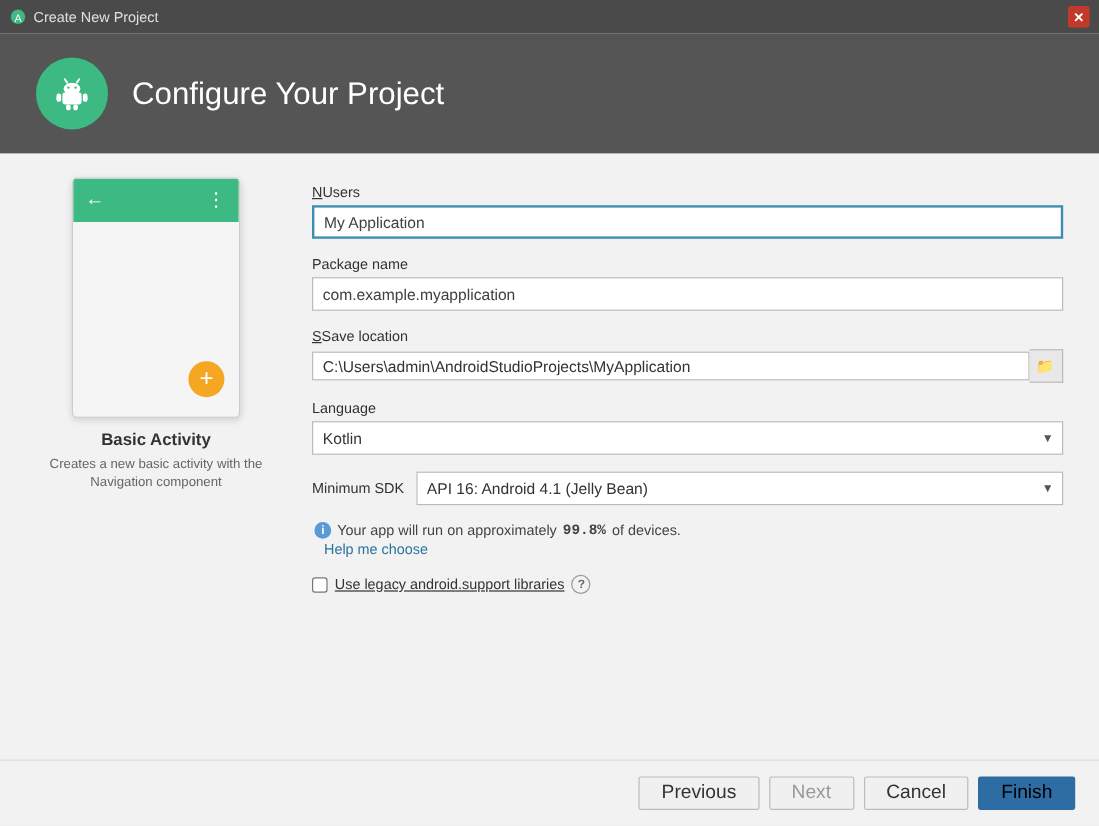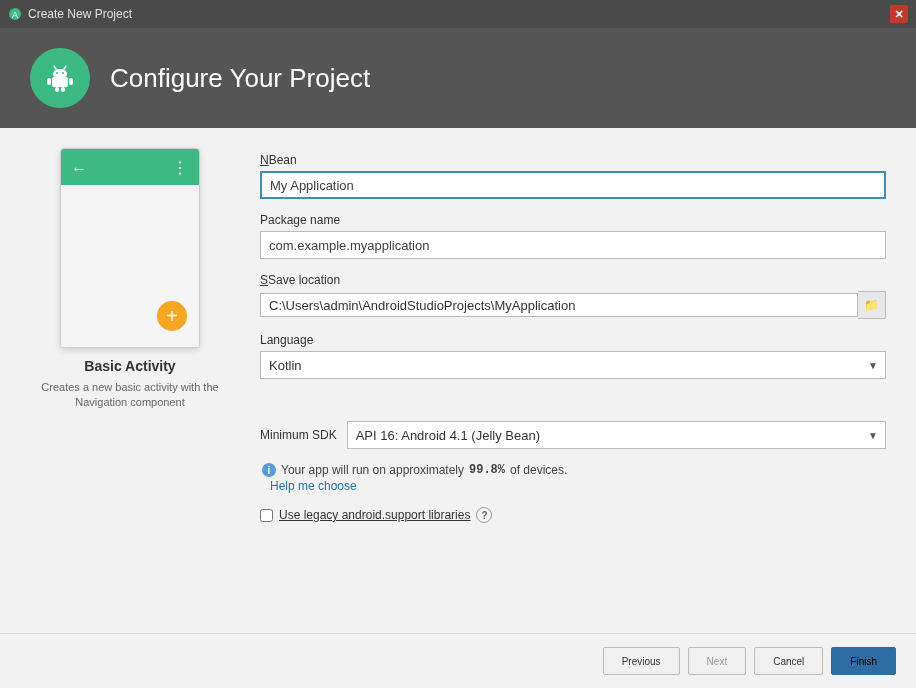--- a/index.html
+++ b/index.html
@@ -239,21 +239,20 @@
       pointer-events: none;
       color: #555;
       font-size: 10px;
     }
 
     
     .sdk-row {
       display: flex;
       align-items: center;
       gap: 10px;
-      margin-top: 28px;
     }
     .sdk-label {
       font-size: 12px;
       color: #333;
       white-space: nowrap;
     }
     .sdk-select-wrap {
       flex: 1;
       position: relative;
       display: flex;
@@ -339,21 +338,21 @@
       justify-content: flex-end;
       padding: 0 20px;
       gap: 8px;
       flex-shrink: 0;
     }
     .btn {
       height: 28px;
       padding: 0 18px;
       border: 1px solid #bbb;
       background: #f0f0f0;
-      font-size: 10px;
+      font-size: 16px;
       color: #333;
       cursor: pointer;
       border-radius: 2px;
     }
     .btn-primary {
       background: #2d6da3;
       color: #000000;
       border: 1px solid #2d6da3;
     }
     .btn:disabled {
@@ -414,21 +413,21 @@
       </div>
     </div>
     <div class="activity-name">Basic Activity</div>
     <div class="activity-desc">Creates a new basic activity with the Navigation component</div>
   </div>
 
   <div class="right-panel">
 
     <div class="form-group">
       <label class="form-label">
-        <u>N</u><span>Bean</span>
+        <u>N</u><span>Users</span>
       </label>
       <input class="form-input active-border" type="text" value="My Application" style="">
     </div>
 
     <div class="form-group">
       <label class="form-label">
         <span>Package name</span>
       </label>
       <input class="form-input" type="text" value="com.example.myapplication" style="">
     </div>

